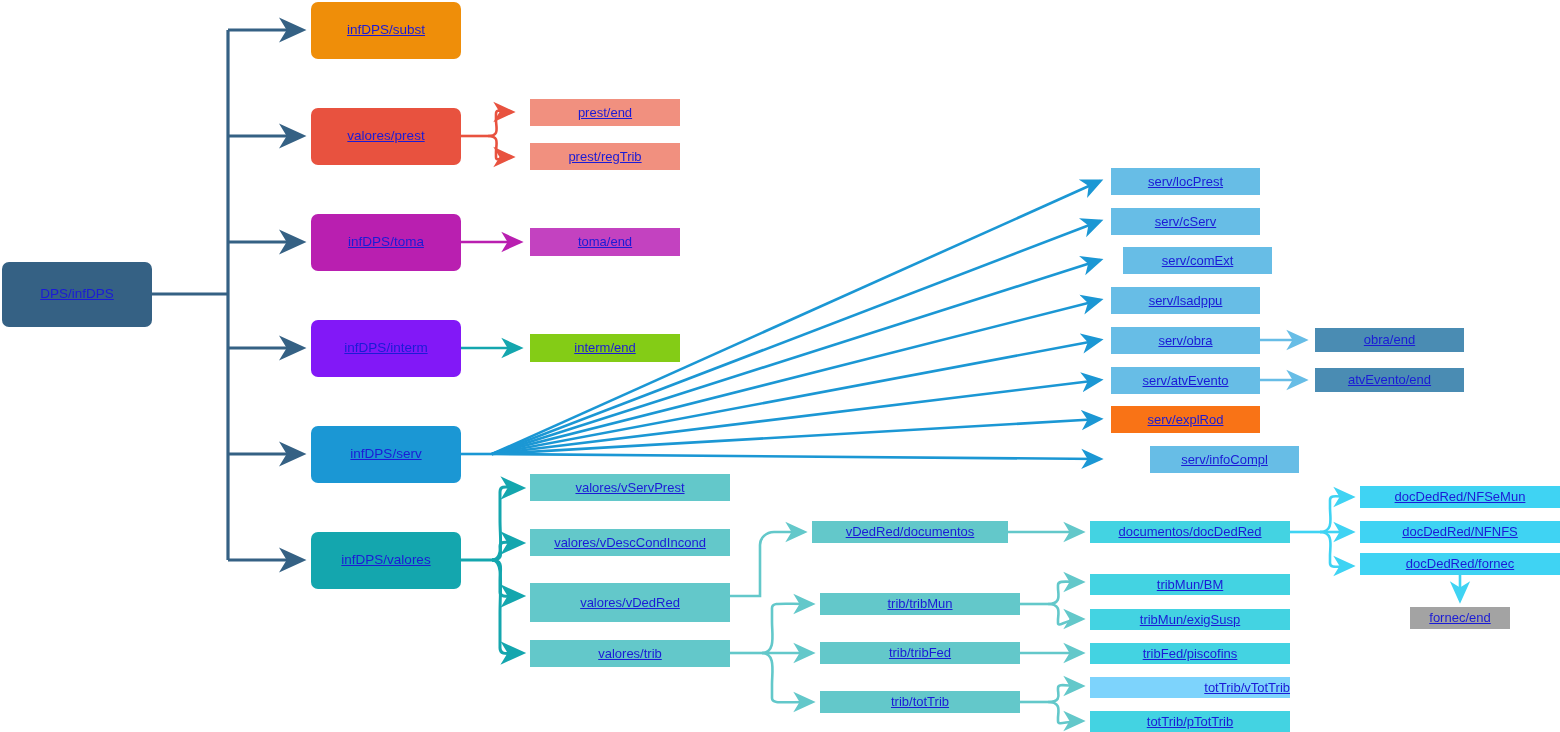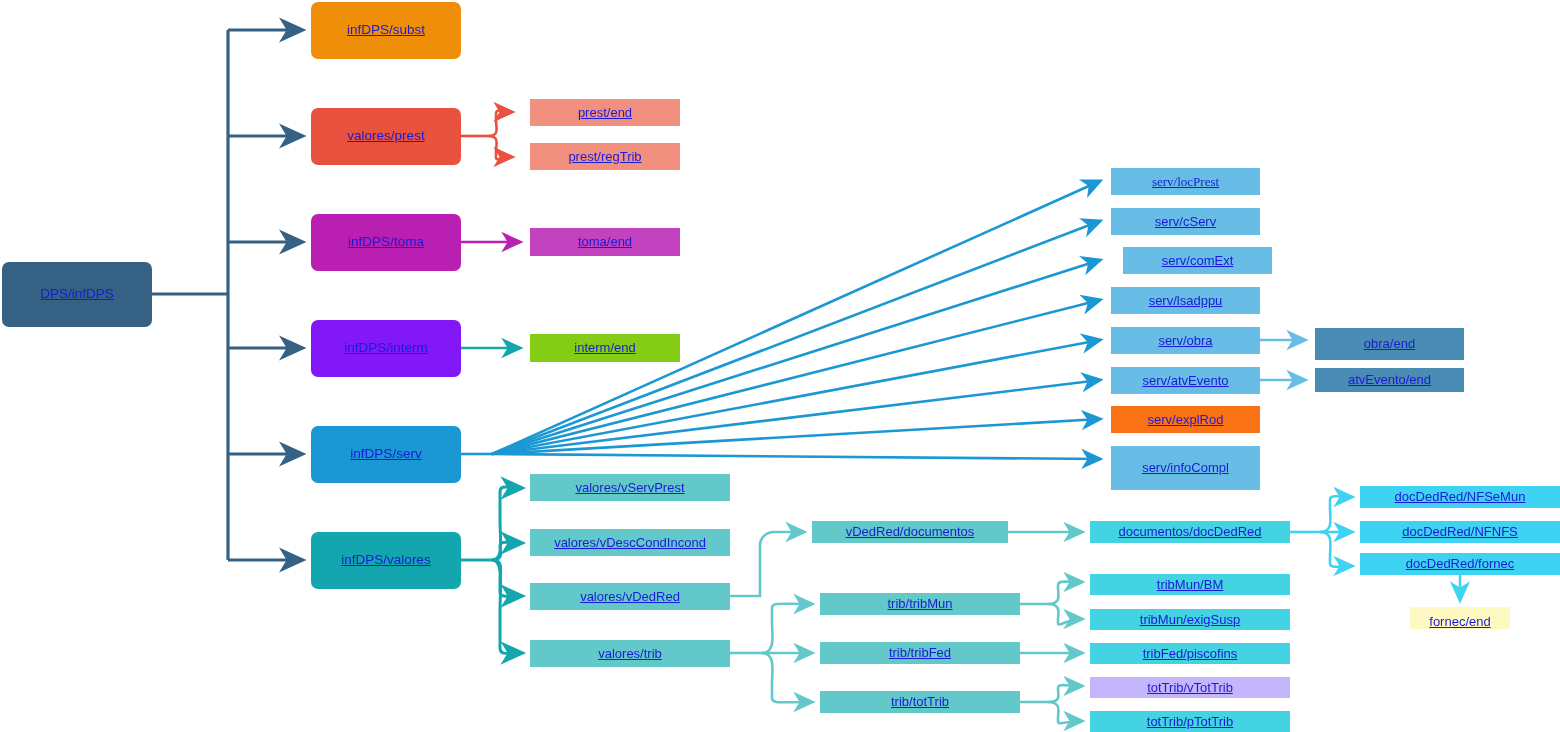--- a/index.html
+++ b/index.html
@@ -174,59 +174,59 @@
   </div>
 
   <div class="node" style="left:530px;top:228px;width:150px;height:28px;background:#c342c0;">
     <span class="lbl">toma/end</span>
   </div>
 
   <div class="node" style="left:530px;top:334px;width:150px;height:28px;background:#84cc16;">
     <span class="lbl">interm/end</span>
   </div>
 
-  <div class="node" style="left:1111px;top:168px;width:149px;height:27px;background:#67bde6;font-family:Liberation Serif, serif;">
+  <div class="node" style="left:1111px;top:168px;width:149px;height:27px;background:#67bde6;">
     <span class="lbl">serv/locPrest</span>
   </div>
   <div class="node" style="left:1111px;top:208px;width:149px;height:27px;background:#67bde6;">
     <span class="lbl">serv/cServ</span>
   </div>
   <div class="node" style="left:1111px;top:247px;width:149px;height:27px;background:#67bde6;margin-left:12px;">
     <span class="lbl">serv/comExt</span>
   </div>
   <div class="node" style="left:1111px;top:287px;width:149px;height:27px;background:#67bde6;">
     <span class="lbl">serv/lsadppu</span>
   </div>
   <div class="node" style="left:1111px;top:327px;width:149px;height:27px;background:#67bde6;">
     <span class="lbl">serv/obra</span>
   </div>
   <div class="node" style="left:1111px;top:367px;width:149px;height:27px;background:#67bde6;">
     <span class="lbl">serv/atvEvento</span>
   </div>
   <div class="node" style="left:1111px;top:406px;width:149px;height:27px;background:#f97316;">
     <span class="lbl">serv/explRod</span>
   </div>
-  <div class="node" style="left:1111px;top:446px;width:149px;height:44px;background:#67bde6;">
+  <div class="node" style="left:1150px;top:446px;width:149px;height:27px;background:#67bde6;">
     <span class="lbl">serv/infoCompl</span>
   </div>
 
-  <div class="node" style="left:1315px;top:328px;width:149px;height:32px;background:#4a8cb3;">
+  <div class="node" style="left:1315px;top:328px;width:149px;height:24px;background:#4a8cb3;">
     <span class="lbl">obra/end</span>
   </div>
   <div class="node" style="left:1315px;top:368px;width:149px;height:24px;background:#4a8cb3;">
     <span class="lbl">atvEvento/end</span>
   </div>
 
   <div class="node" style="left:530px;top:474px;width:200px;height:27px;background:#63c8ca;">
     <span class="lbl">valores/vServPrest</span>
   </div>
   <div class="node" style="left:530px;top:529px;width:200px;height:27px;background:#63c8ca;">
     <span class="lbl">valores/vDescCondIncond</span>
   </div>
-  <div class="node" style="left:530px;top:583px;width:200px;height:27px;background:#63c8ca;">
+  <div class="node" style="left:530px;top:583px;width:200px;height:39px;background:#63c8ca;">
     <span class="lbl">valores/vDedRed</span>
   </div>
   <div class="node" style="left:530px;top:640px;width:200px;height:27px;background:#63c8ca;">
     <span class="lbl">valores/trib</span>
   </div>
 
   <div class="node" style="left:812px;top:521px;width:196px;height:22px;background:#63c8ca;">
     <span class="lbl">vDedRed/documentos</span>
   </div>
 
@@ -237,21 +237,21 @@
   <div class="node" style="left:1360px;top:486px;width:200px;height:22px;background:#3fd3f3;">
     <span class="lbl">docDedRed/NFSeMun</span>
   </div>
   <div class="node" style="left:1360px;top:521px;width:200px;height:22px;background:#3fd3f3;">
     <span class="lbl">docDedRed/NFNFS</span>
   </div>
   <div class="node" style="left:1360px;top:553px;width:200px;height:22px;background:#3fd3f3;">
     <span class="lbl">docDedRed/fornec</span>
   </div>
 
-  <div class="node" style="left:1410px;top:607px;width:100px;height:22px;background:#fef9c3;align-items:flex-end;">
+  <div class="node" style="left:1410px;top:607px;width:100px;height:22px;background:#a3a3a3;">
     <span class="lbl">fornec/end</span>
   </div>
 
   <div class="node" style="left:820px;top:593px;width:200px;height:22px;background:#63c8ca;">
     <span class="lbl">trib/tribMun</span>
   </div>
   <div class="node" style="left:820px;top:642px;width:200px;height:22px;background:#63c8ca;">
     <span class="lbl">trib/tribFed</span>
   </div>
   <div class="node" style="left:820px;top:691px;width:200px;height:22px;background:#63c8ca;text-align:center;">
@@ -262,20 +262,20 @@
     <span class="lbl">tribMun/BM</span>
   </div>
   <div class="node" style="left:1090px;top:609px;width:200px;height:21px;background:#43d3e2;">
     <span class="lbl">tribMun/exigSusp</span>
   </div>
 
   <div class="node" style="left:1090px;top:643px;width:200px;height:21px;background:#43d3e2;">
     <span class="lbl">tribFed/piscofins</span>
   </div>
 
-  <div class="node" style="left:1090px;top:677px;width:200px;height:21px;background:#c4b5fd;">
+  <div class="node" style="left:1090px;top:677px;width:200px;height:21px;background:#7dd3fc;justify-content:flex-end;">
     <span class="lbl">totTrib/vTotTrib</span>
   </div>
   <div class="node" style="left:1090px;top:711px;width:200px;height:21px;background:#43d3e2;">
     <span class="lbl">totTrib/pTotTrib</span>
   </div>
 
 </div>
 
 </body></html>

